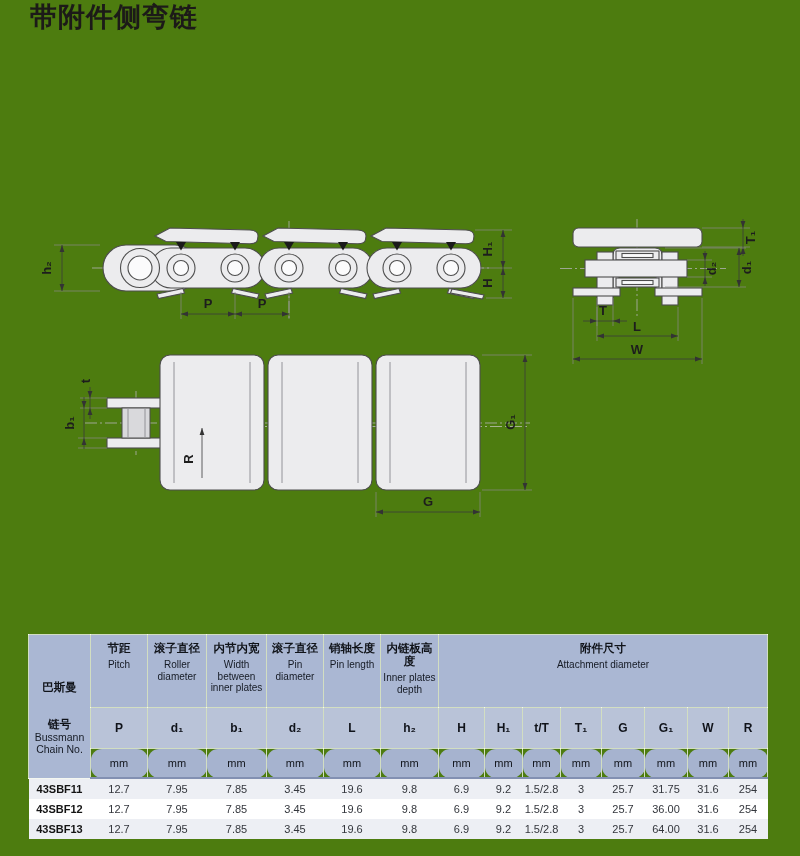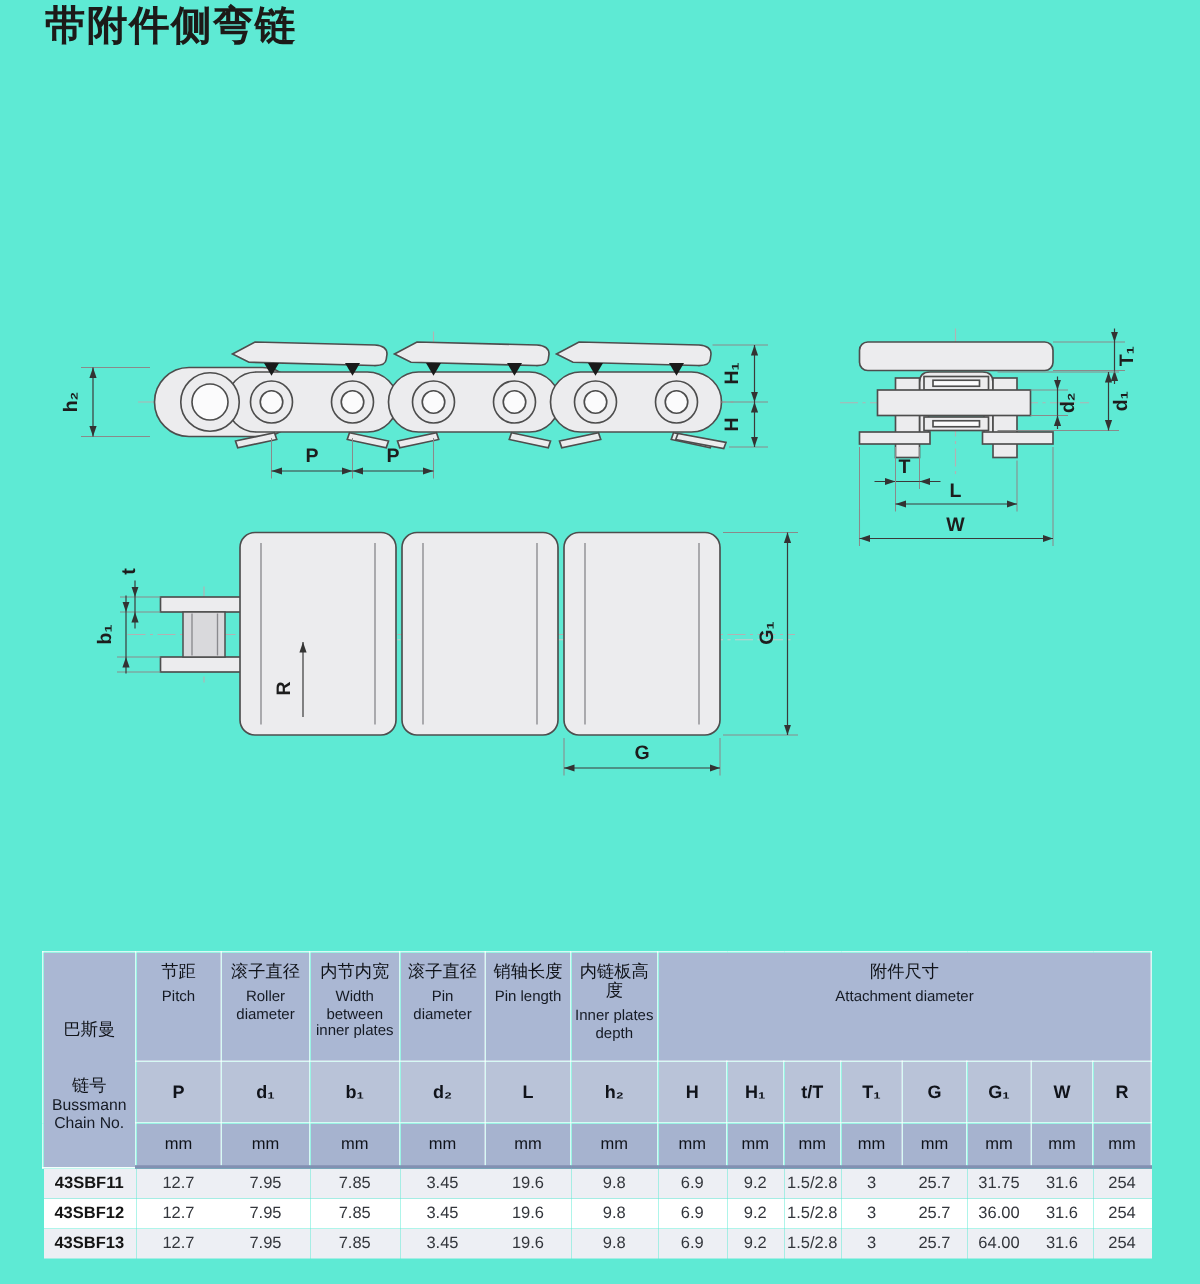--- a/index.html
+++ b/index.html
@@ -1,16 +1,16 @@
 <!DOCTYPE html>
 <html><head>
 <meta charset="utf-8">
 <style>
   html,body{margin:0;padding:0;background:#fff;}
-  .page{position:relative;width:800px;height:856px;background:#5eead4;overflow:hidden;
+  .page{position:relative;width:800px;height:856px;background:#4d7c0f;overflow:hidden;
         font-family:"Liberation Sans","DejaVu Sans",sans-serif;}
   
   .titles{position:absolute;left:30px;top:2px;}
   .title-zh{font-size:27px;line-height:31px;font-weight:bold;color:#1c1a18;letter-spacing:1px;}
   .title-en{font-size:20px;line-height:23px;font-weight:bold;color:#1c1a18;letter-spacing:.2px;}
   
   .drawings{position:absolute;left:0;top:195px;width:800px;height:340px;}
   .part{fill:#ececee;stroke:#4d4d4d;stroke-width:1.1;}
   .part2{fill:#d9d9dc;stroke:#4d4d4d;stroke-width:1;}
   .hole{fill:#fbfbfc;stroke:#4d4d4d;stroke-width:1.1;}
@@ -20,28 +20,28 @@
   .cl{stroke:#b2b2b2;stroke-width:.8;stroke-dasharray:12 3 2 3;fill:none;}
   .cl2{stroke:#cccccc;stroke-width:.7;stroke-dasharray:12 3 2 3;fill:none;}
   .edge{stroke:#8a8a8e;stroke-width:.9;fill:none;}
   .lbl{font-size:13px;font-weight:600;fill:#1d1d1d;font-family:"Liberation Sans","DejaVu Sans",sans-serif;}
   
   .spec-table{position:absolute;left:28px;top:634px;width:739px;border-collapse:collapse;
               table-layout:fixed;}
   .spec-table th,.spec-table td{padding:0;text-align:center;font-weight:normal;overflow:hidden;}
   .spec-table thead th{background:#aab7d3;border:1px solid rgba(255,255,255,.75);}
   .row-name th{height:65px;vertical-align:top;padding-top:7px;}
-  .zh{display:block;font-size:11.5px;font-weight:normal;color:#101319;line-height:13px;}
+  .zh{display:block;font-size:11.5px;font-weight:bold;color:#101319;line-height:13px;}
   .en{display:block;font-size:10px;line-height:11.5px;color:#151a24;margin-top:4px;}
   .corner-cell{vertical-align:middle !important;padding-top:0 !important;}
   .corner-cell .zh{line-height:13px;margin-top:24px;}
   .corner-cell .en{margin-top:1px;font-size:10.5px;}
   .row-sym th{height:40px;font-size:12px;font-weight:bold;color:#10131a;background:#b9c3d8 !important;}
   .row-unit th{height:28px;font-size:11px;color:#10131a;background:#a6b3cf !important;
-               border-bottom:2px solid #8290b2 !important;}
+               border-bottom:2px solid #8290b2 !important;border-radius:11px;}
   .spec-table tbody td{height:20px;font-size:11px;color:#33363c;}
   .spec-table tbody tr.odd{background:#edeff4;}
   .spec-table tbody tr.even{background:#ffffff;}
   .spec-table tbody td.chain{font-weight:bold;color:#141414;}
 </style>
 </head>
 <body>
 
 <div class="page">
 

